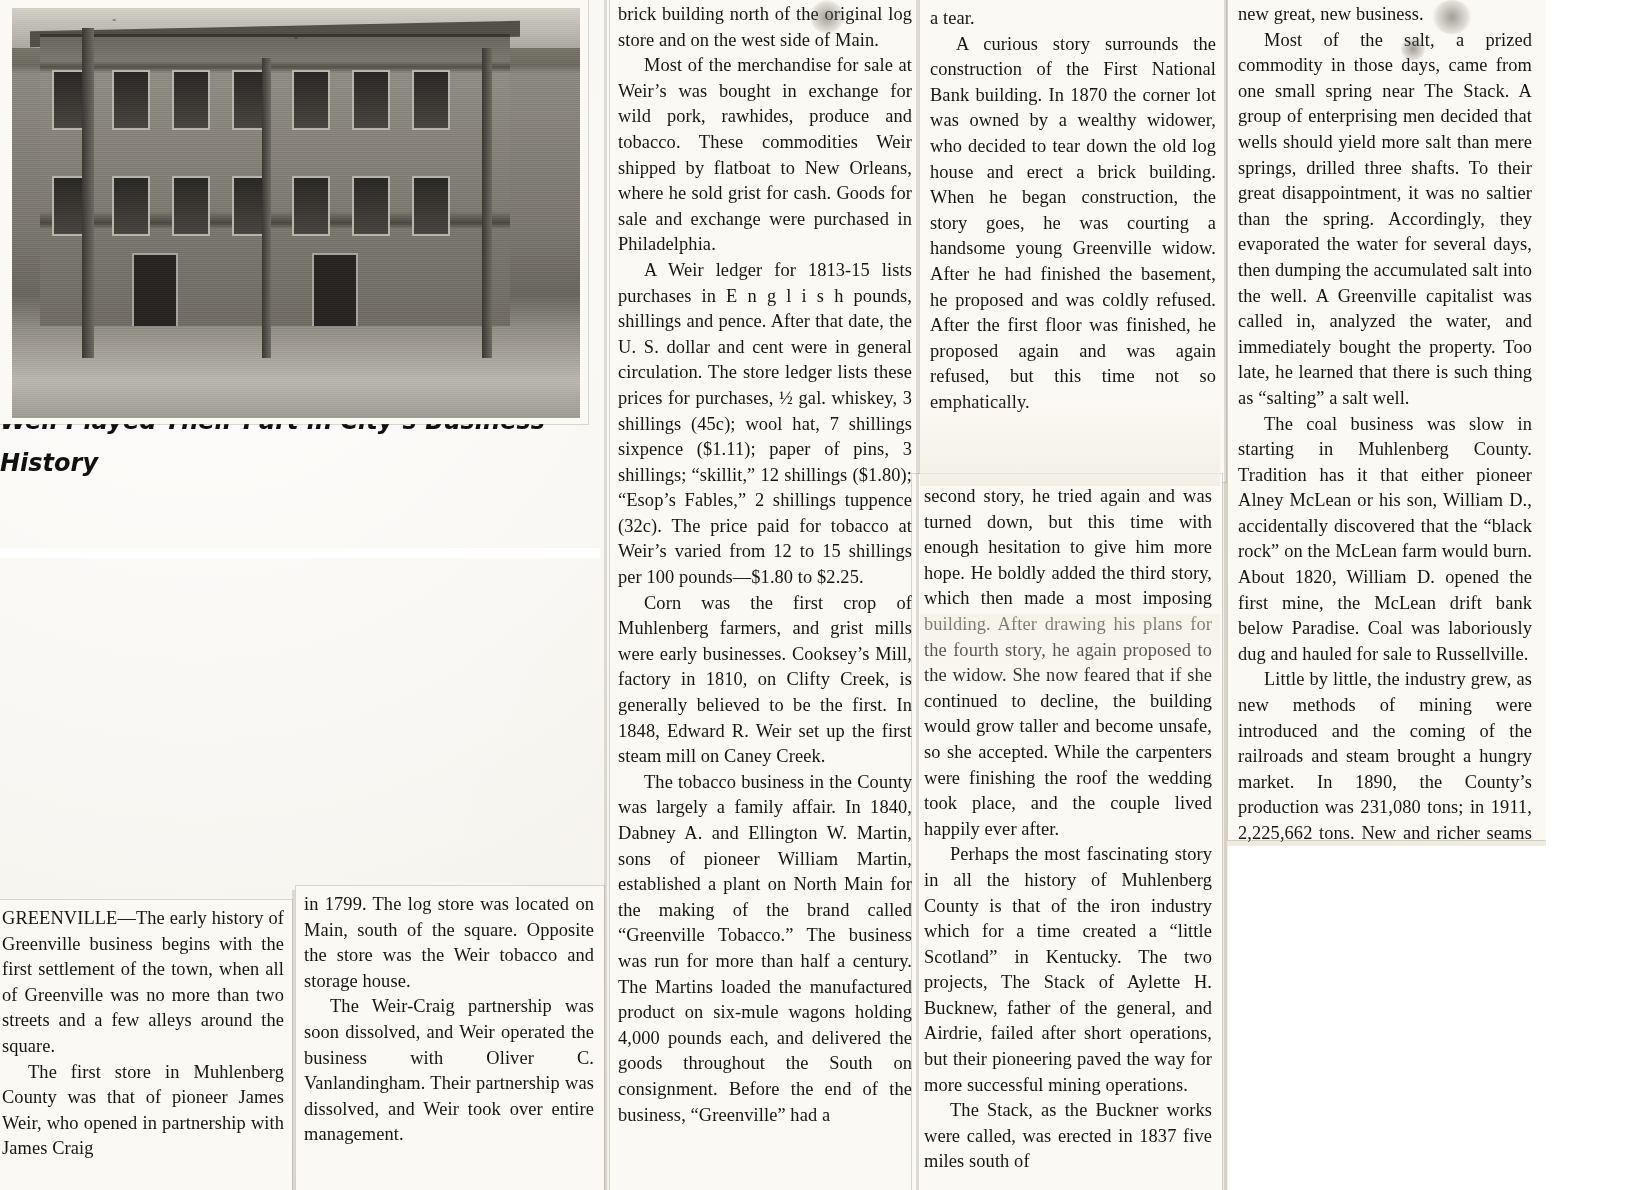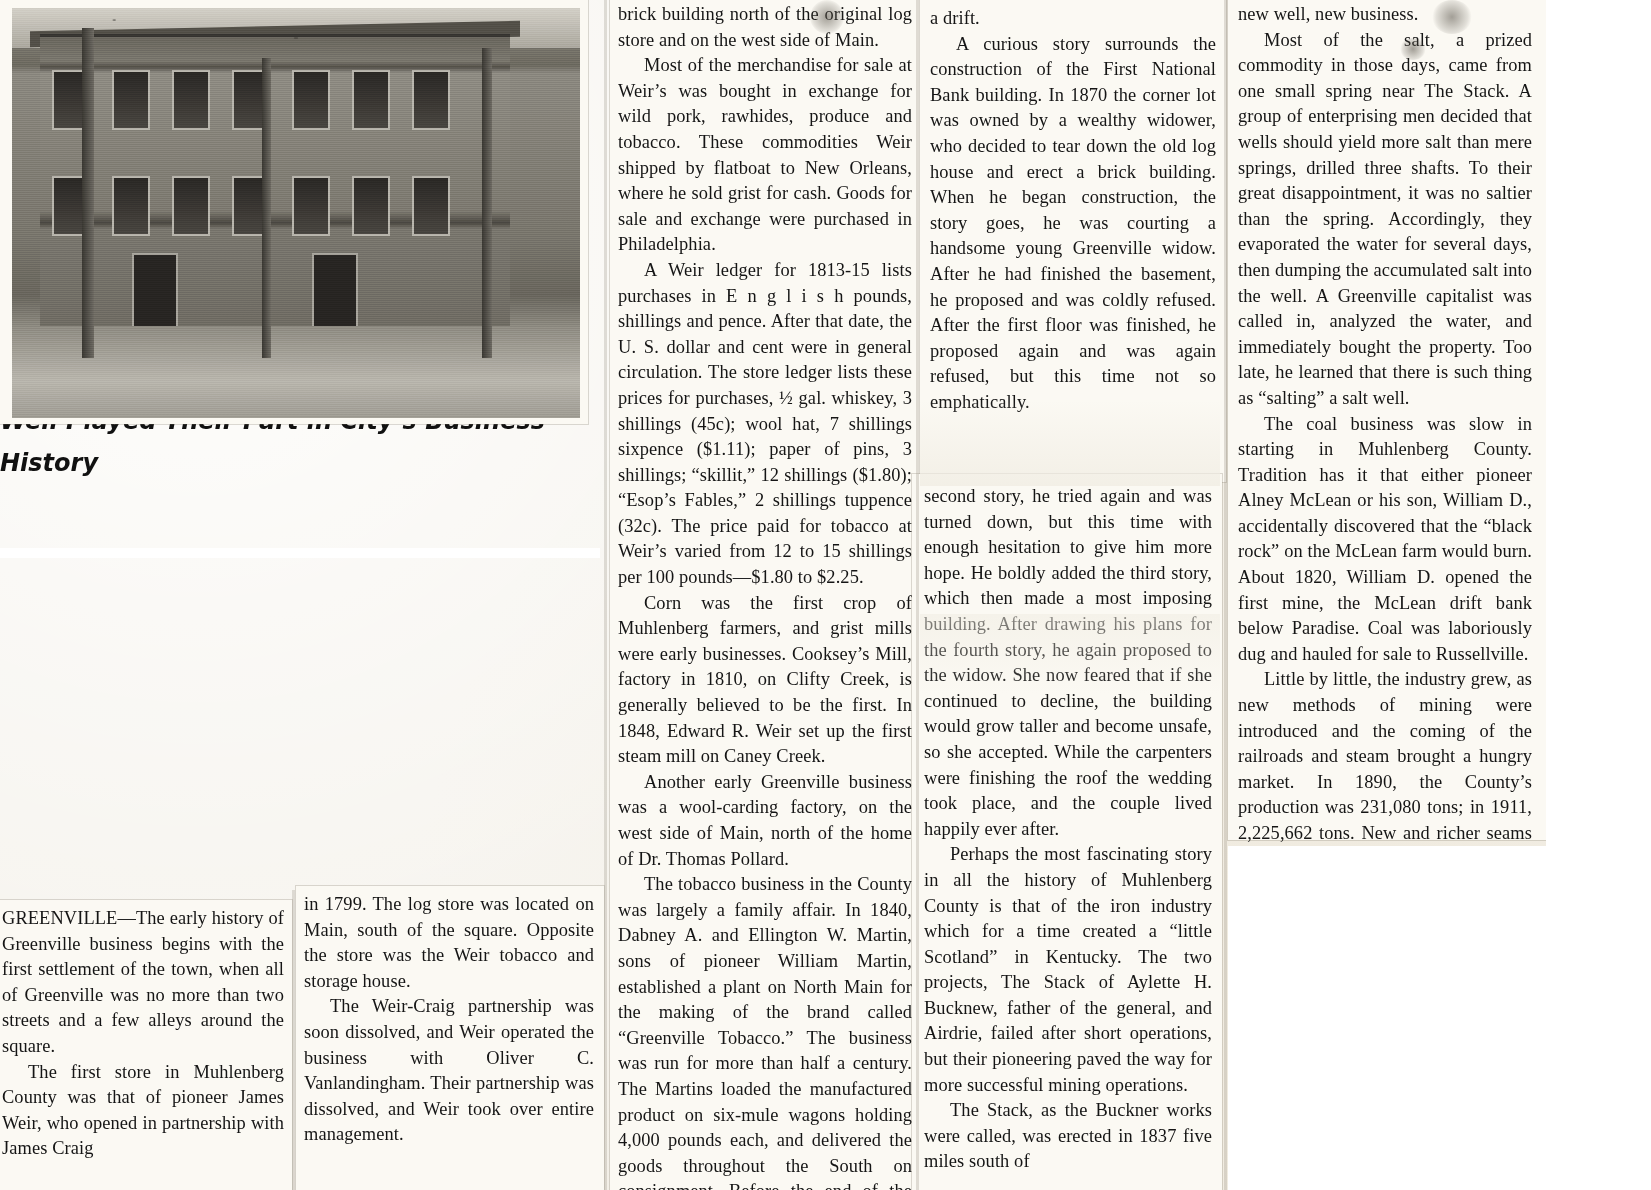--- a/index.html
+++ b/index.html
@@ -256,43 +256,42 @@
       <p>The Weir-Craig partnership was soon dissolved, and Weir operated the business with Oliver C. Vanlandingham. Their partnership was dissolved, and Weir took over entire management.</p>
     </div>
   </div>
 
   <div class="clip" id="col3">
     <div class="col-text">
       <p class="noindent">brick building north of the original log store and on the west side of Main.</p>
       <p>Most of the merchandise for sale at Weir’s was bought in exchange for wild pork, rawhides, produce and tobacco. These commodities Weir shipped by flatboat to New Orleans, where he sold grist for cash. Goods for sale and exchange were purchased in Philadelphia.</p>
       <p>A Weir ledger for 1813-15 lists purchases in E n g l i s h pounds, shillings and pence. After that date, the U. S. dollar and cent were in general circulation. The store ledger lists these prices for purchases, ½ gal. whiskey, 3 shillings (45c); wool hat, 7 shillings sixpence ($1.11); paper of pins, 3 shillings; “skillit,” 12 shillings ($1.80); “Esop’s Fables,” 2 shillings tuppence (32c). The price paid for tobacco at Weir’s varied from 12 to 15 shillings per 100 pounds—$1.80 to $2.25.</p>
       <p>Corn was the first crop of Muhlenberg farmers, and grist mills were early businesses. Cooksey’s Mill, factory in 1810, on Clifty Creek, is generally believed to be the first. In 1848, Edward R. Weir set up the first steam mill on Caney Creek.</p>
-      <p>Another early Greenville business was a wool-carding factory, on the west side of Main, north of the home of Dr. Thomas Pollard.</p>
       <p>The tobacco business in the County was largely a family affair. In 1840, Dabney A. and Ellington W. Martin, sons of pioneer William Martin, established a plant on North Main for the making of the brand called “Greenville Tobacco.” The business was run for more than half a century. The Martins loaded the manufactured product on six-mule wagons holding 4,000 pounds each, and delivered the goods throughout the South on consignment. Before the end of the business, “Greenville” had a</p>
     </div>
   </div>
 
   <div class="clip" id="col4a">
     <div class="col-text">
-      <p class="noindent">a drift.</p>
+      <p class="noindent">a tear.</p>
       <p>A curious story surrounds the construction of the First National Bank building. In 1870 the corner lot was owned by a wealthy widower, who decided to tear down the old log house and erect a brick building. When he began construction, the story goes, he was courting a handsome young Greenville widow. After he had finished the basement, he proposed and was coldly refused. After the first floor was finished, he proposed again and was again refused, but this time not so emphatically.</p>
     </div>
   </div>
 
   <div class="clip" id="col4b">
     <div class="col-text">
       <p class="noindent">second story, he tried again and was turned down, but this time with enough hesitation to give him more hope. He boldly added the third story, which then made a most imposing building. After drawing his plans for the fourth story, he again proposed to the widow. She now feared that if she continued to decline, the building would grow taller and become unsafe, so she accepted. While the carpenters were finishing the roof the wedding took place, and the couple lived happily ever after.</p>
       <p>Perhaps the most fascinating story in all the history of Muhlenberg County is that of the iron industry which for a time created a “little Scotland” in Kentucky. The two projects, The Stack of Aylette H. Bucknew, father of the general, and Airdrie, failed after short operations, but their pioneering paved the way for more successful mining operations.</p>
       <p>The Stack, as the Buckner works were called, was erected in 1837 five miles south of</p>
     </div>
   </div>
 
   <div class="clip" id="col5">
     <div class="col-text">
-      <p class="noindent">new well, new business.</p>
+      <p class="noindent">new great, new business.</p>
       <p>Most of the salt, a prized commodity in those days, came from one small spring near The Stack. A group of enterprising men decided that wells should yield more salt than mere springs, drilled three shafts. To their great disappointment, it was no saltier than the spring. Accordingly, they evaporated the water for several days, then dumping the accumulated salt into the well. A Greenville capitalist was called in, analyzed the water, and immediately bought the property. Too late, he learned that there is such thing as “salting” a salt well.</p>
       <p>The coal business was slow in starting in Muhlenberg County. Tradition has it that either pioneer Alney McLean or his son, William D., accidentally discovered that the “black rock” on the McLean farm would burn. About 1820, William D. opened the first mine, the McLean drift bank below Paradise. Coal was laboriously dug and hauled for sale to Russellville.</p>
       <p>Little by little, the industry grew, as new methods of mining were introduced and the coming of the railroads and steam brought a hungry market. In 1890, the County’s production was 231,080 tons; in 1911, 2,225,662 tons. New and richer seams further expanded the industry to today’s record production of 5,999,532 tons.</p>
     </div>
   </div>
 
   <div class="blot" style="left:810px; top:0px; width:34px; height:34px;"></div>
   <div class="blot" style="left:1432px; top:0px; width:40px; height:34px;"></div>
   <div class="blot" style="left:1400px; top:38px; width:26px; height:22px;"></div>
   <div class="crease" style="left:604px; top:0px; width:3px; height:1190px;"></div>

